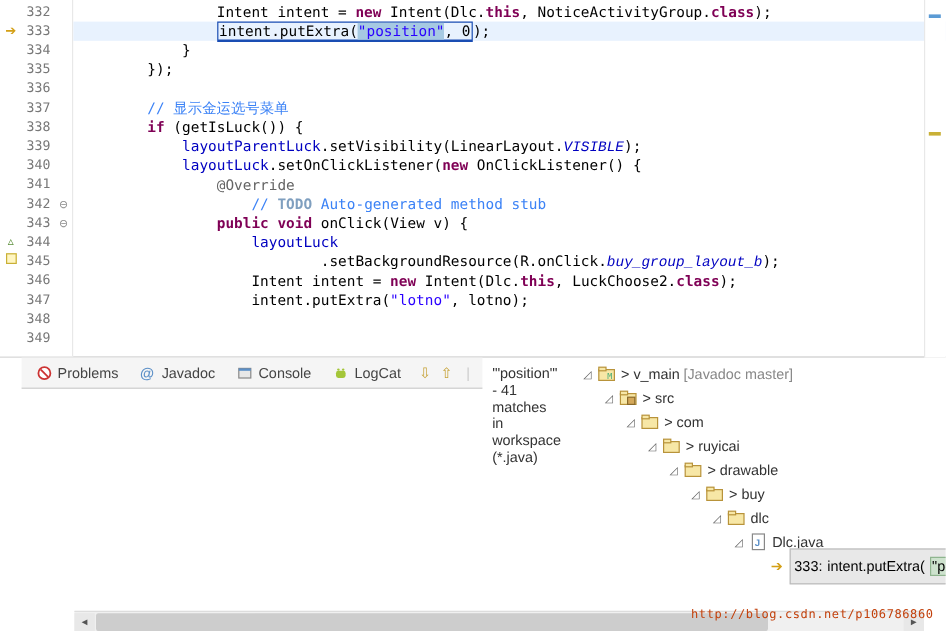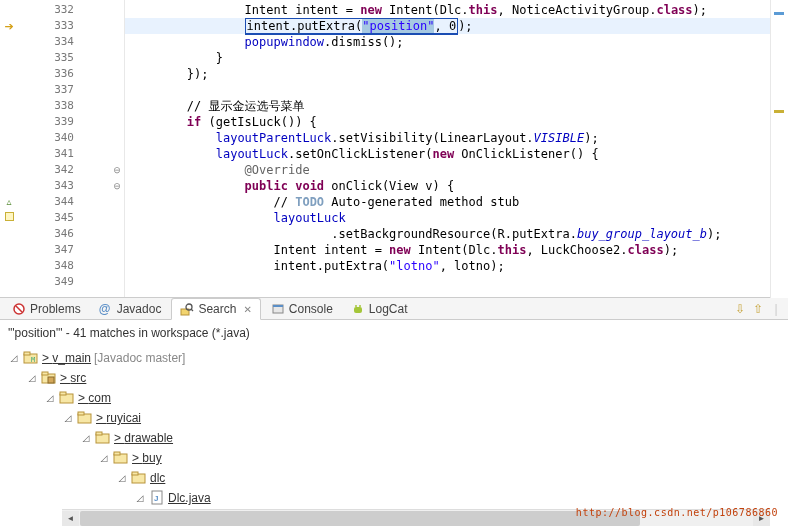--- a/index.html
+++ b/index.html
@@ -1,54 +1,54 @@
 <!DOCTYPE html>
 <html><head>
 <meta charset="utf-8">
 <style>
   * { margin: 0; padding: 0; box-sizing: border-box; }
   body { font-family: "Segoe UI", Tahoma, sans-serif; font-size: 12px; background: #fff; width: 788px; height: 526px; overflow: hidden; position: relative; }
   .editor-pane { display: flex; height: 298px; border-bottom: 1px solid #ccc; }
   .gutter { display: flex; flex-direction: column; background: #fff; border-right: 1px solid #e8e8e8; padding-top: 2px; }
-  .gutter-row { display: flex; height: 16px; line-height: 16px; gap: 32px; }
+  .gutter-row { display: flex; height: 16px; line-height: 16px; }
   .marker { width: 18px; text-align: center; font-size: 10px; }
   .ln { width: 28px; text-align: right; color: #787878; font-family: Consolas, monospace; font-size: 11px; padding-right: 4px; }
   .fold { width: 14px; text-align: center; color: #888; font-size: 9px; }
   .code-area { flex: 1; font-family: Consolas, monospace; font-size: 12px; padding-top: 2px; overflow: hidden; position: relative; }
   .code-line { height: 16px; line-height: 16px; white-space: pre; padding-left: 4px; }
   .hl-line { background: #e8f2fe; }
   .kw { color: #7f0055; font-weight: bold; }
   .str { color: #2a00ff; }
-  .cm { color: #000000; }
+  .cm { color: #3b82f6; }
   .todo { color: #7f9fbf; font-weight: bold; }
   .ann { color: #646464; text-align: right; }
   .fld { color: #0000c0; }
-  .stat { color: #0000c0; font-style: italic; }
+  .stat { color: #0000c0; font-style: italic; font-family: Liberation Mono, monospace; }
   .sel { background: #a6c9e2; }
   .underline-box { border: 1px solid #1a4db3; border-bottom: 2px solid #1a4db3; padding: 0 1px; }
   .scrollbar-h { position: absolute; bottom: 0; left: 62px; right: 18px; height: 17px; background: #f0f0f0; border-top: 1px solid #ddd; }
   .scrollbar-h-thumb { position: absolute; left: 18px; width: 560px; height: 15px; top: 1px; background: #cdcdcd; border-radius: 2px; }
   .scrollbar-h-arrow { position: absolute; width: 17px; height: 15px; top: 1px; background: #e8e8e8; text-align: center; font-size: 8px; line-height: 15px; color: #555; }
   .overview-ruler { position: absolute; right: 0; top: 0; width: 18px; height: 298px; background: #fff; border-left: 1px solid #e8e8e8; }
   .ruler-mark-blue { position: absolute; left: 3px; width: 10px; height: 3px; background: #5b9bd5; }
   .ruler-mark-yellow { position: absolute; left: 3px; width: 10px; height: 3px; background: #c9b036; }
-  .bottom-pane { height: 228px; display: flex; flex-direction: column; }
+  .bottom-pane { height: 228px; display: flex; flex-direction: row; padding-left: 18px; }
   .tab-bar { display: flex; align-items: center; height: 26px; background: #f5f5f5; border-bottom: 1px solid #ccc; padding: 0 4px; gap: 2px; }
   .tab { display: flex; align-items: center; gap: 4px; padding: 3px 8px; color: #444; cursor: default; border-radius: 3px 3px 0 0; }
   .tab.active { background: #fff; border: 1px solid #ccc; border-bottom: 1px solid #fff; margin-bottom: -1px; font-weight: normal; }
   .tab-icon { width: 14px; height: 14px; display: inline-block; }
   .tab-close { font-size: 10px; color: #888; margin-left: 3px; }
   .tab-spacer { flex: 1; }
   .tb-icon { width: 16px; height: 16px; display: inline-flex; align-items: center; justify-content: center; color: #c7a43b; font-size: 12px; }
   .search-header { padding: 6px 8px 4px 8px; color: #333; }
   .tree { padding: 4px 4px 0 8px; }
   .tree-row { display: flex; align-items: center; height: 20px; gap: 3px; }
   .tw { width: 12px; text-align: center; color: #646464; font-size: 9px; cursor: default; }
   .tree-icon { width: 16px; height: 16px; display: inline-flex; align-items: center; justify-content: center; }
-  .tree-label { color: #333; text-decoration: underline; }
+  .tree-label { color: #333; }
   .deco { color: #888; }
   .match-line { display: inline-flex; align-items: center; gap: 4px; background: #e8e8e8; border: 1px solid #bbb; padding: 0 3px; }
   .match-hl { background: #cde2cd; border: 1px solid #8fb58f; padding: 0 1px; }
   .watermark { position: absolute; right: 10px; bottom: 8px; color: #c2410c; font-family: Consolas, monospace; font-size: 10px; letter-spacing: 0.5px; pointer-events: none; }
   .warn-sq { display:inline-block; width:9px; height:9px; background:#fff6c2; border:1px solid #c9b036; }
   .arrow-y { color:#d4a017; font-size:11px; }
 </style>
 </head>
 <body>
 
@@ -142,33 +142,32 @@
     <div class="gutter-row">
         <span class="marker"></span>
         <span class="ln">349</span>
         <span class="fold"></span>
       </div>
   </div>
 
   <div class="code-area">
     <div class="code-line">                <span>Intent intent = </span><span class="kw">new</span><span> Intent(Dlc.</span><span class="kw">this</span><span>, NoticeActivityGroup.</span><span class="kw">class</span><span>);</span></div>
     <div class="code-line hl-line">                <span class="underline-box"><span>intent.putExtra(</span><span class="str sel">"position"</span><span>, 0</span></span><span>);</span></div>
-    <div class="code-line">                <span class="fld">popupwindow</span><span>.dismiss();</span></div>
     <div class="code-line">            <span>}</span></div>
     <div class="code-line">        <span>});</span></div>
     <div class="code-line"> </div>
     <div class="code-line">        <span class="cm">// 显示金运选号菜单</span></div>
     <div class="code-line">        <span class="kw">if</span><span> (getIsLuck()) {</span></div>
     <div class="code-line">            <span class="fld">layoutParentLuck</span><span>.setVisibility(LinearLayout.</span><span class="stat">VISIBLE</span><span>);</span></div>
     <div class="code-line">            <span class="fld">layoutLuck</span><span>.setOnClickListener(</span><span class="kw">new</span><span> OnClickListener() {</span></div>
     <div class="code-line">                <span class="ann">@Override</span></div>
+    <div class="code-line">                    <span class="cm">// </span><span class="todo">TODO</span><span class="cm"> Auto-generated method stub</span></div>
     <div class="code-line">                <span class="kw">public</span><span> </span><span class="kw">void</span><span> onClick(View v) {</span></div>
-    <div class="code-line">                    <span class="cm">// </span><span class="todo">TODO</span><span class="cm"> Auto-generated method stub</span></div>
     <div class="code-line">                    <span class="fld">layoutLuck</span></div>
-    <div class="code-line">                            <span>.setBackgroundResource(R.putExtra.</span><span class="stat">buy_group_layout_b</span><span>);</span></div>
+    <div class="code-line">                            <span>.setBackgroundResource(R.onClick.</span><span class="stat">buy_group_layout_b</span><span>);</span></div>
     <div class="code-line">                    <span>Intent intent = </span><span class="kw">new</span><span> Intent(Dlc.</span><span class="kw">this</span><span>, LuckChoose2.</span><span class="kw">class</span><span>);</span></div>
     <div class="code-line">                    <span>intent.putExtra(</span><span class="str">"lotno"</span><span>, lotno);</span></div>
   </div>
 
   <div class="overview-ruler">
     <div class="ruler-mark-blue" style="top:12px"></div>
     <div class="ruler-mark-yellow" style="top:110px"></div>
   </div>
 
   <div class="scrollbar-h">
@@ -184,29 +183,20 @@
         <span class="tab-icon"><svg width="14" height="14">
             <circle cx="7" cy="7" r="5" fill="#fff" stroke="#c33" stroke-width="1.5"></circle>
             <line x1="4" y1="4" x2="10" y2="10" stroke="#c33" stroke-width="1.5"></line>
           </svg></span>
         <span>Problems</span>
       </div>
     <div class="tab">
         <span class="tab-icon" style="color:#5b8fc7;font-weight:bold">@</span>
         <span>Javadoc</span>
       </div>
-    <div class="tab active">
-        <span class="tab-icon"><svg width="14" height="14">
-            <rect x="1" y="7" width="8" height="6" fill="#f2d46f" stroke="#b8933a"></rect>
-            <circle cx="9" cy="5" r="3" fill="none" stroke="#555" stroke-width="1.3"></circle>
-            <line x1="11" y1="7" x2="13" y2="9" stroke="#555" stroke-width="1.3"></line>
-          </svg></span>
-        <span>Search</span>
-        <span class="tab-close">✕</span>
-      </div>
     <div class="tab">
         <span class="tab-icon"><svg width="14" height="14">
             <rect x="2" y="3" width="10" height="8" fill="#e8e8e8" stroke="#888"></rect>
             <rect x="2" y="3" width="10" height="2" fill="#5b8fc7"></rect>
           </svg></span>
         <span>Console</span>
       </div>
     <div class="tab">
         <span class="tab-icon"><svg width="14" height="14">
             <rect x="3" y="5" width="8" height="6" rx="2" fill="#a4c639"></rect>

